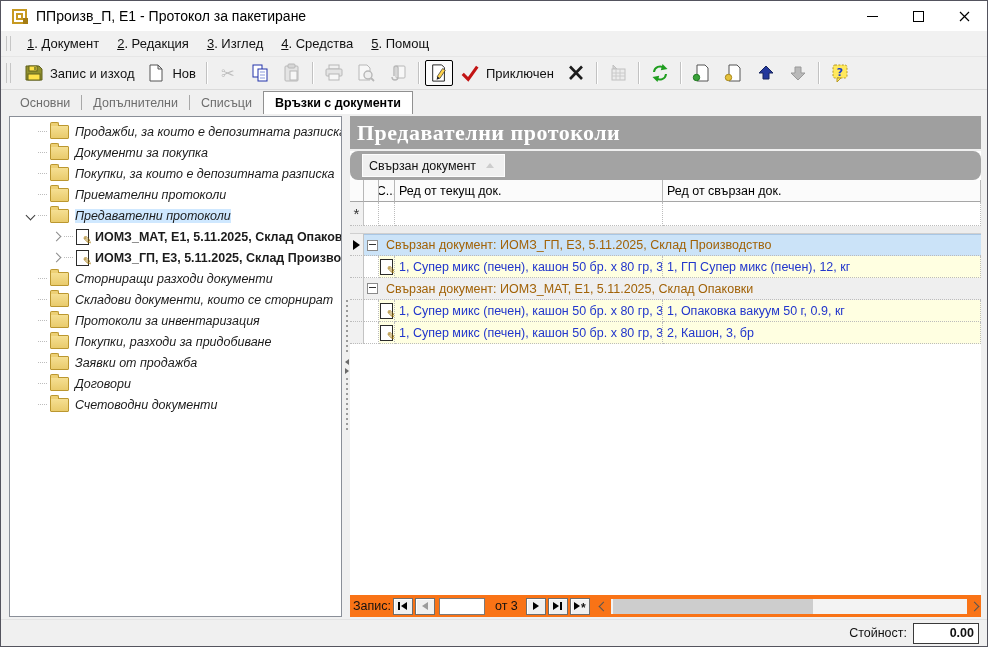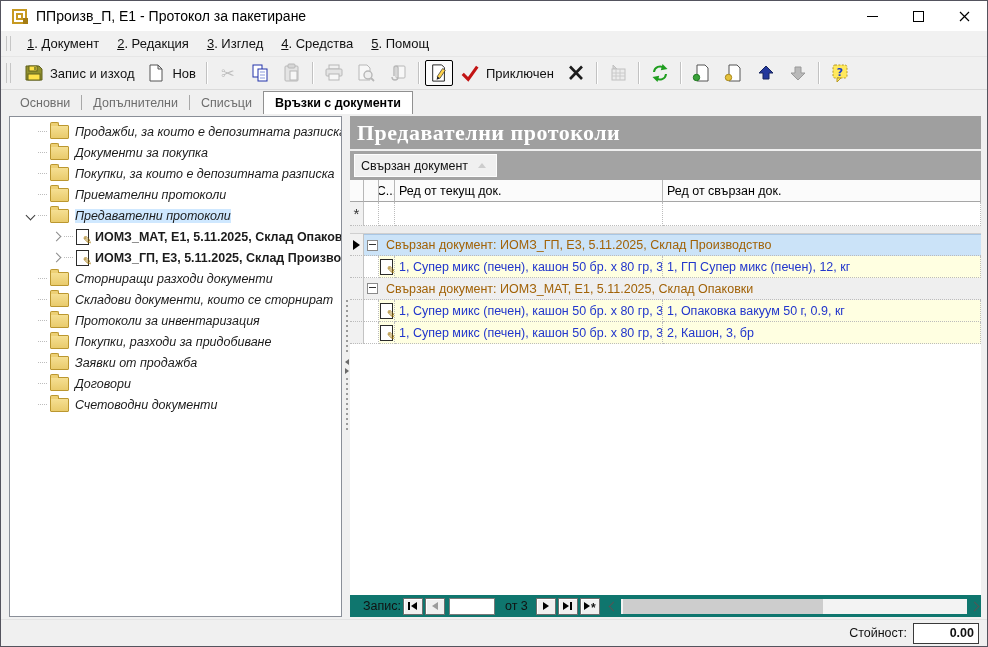--- a/index.html
+++ b/index.html
@@ -65,21 +65,21 @@
   .split-dots{width:2px;height:55px;background-image:repeating-linear-gradient(#9a9a9a 0 2px,transparent 2px 5px);}
   .split-arrows{display:flex;flex-direction:column;gap:3px;margin:4px 0;}
   .mini-tri-l{width:0;height:0;border-top:3px solid transparent;border-bottom:3px solid transparent;border-right:4px solid #6a6a6a;}
   .mini-tri-r{width:0;height:0;border-top:3px solid transparent;border-bottom:3px solid transparent;border-left:4px solid #6a6a6a;}
 
   
   .rightpanel{position:absolute;left:349px;top:2px;right:6px;bottom:2px;background:#fff;display:flex;flex-direction:column;}
   .ptitle{height:33px;background:#9f9f9f;color:#fff;font-family:"Liberation Serif",serif;font-weight:bold;
           font-size:22px;line-height:33px;padding-left:7px;letter-spacing:.5px;flex:none;}
   .pgap{height:2px;background:#f0f0f0;flex:none;}
-  .groupbar{height:29px;background:#a3a3a3;display:flex;align-items:center;padding-left:4px;flex:none;}
+  .groupbar{height:29px;background:#a3a3a3;display:flex;align-items:center;padding-left:12px;flex:none;border-radius:8px;}
   .groupbtn{height:21px;background:#f0f0f0;border:1px solid #fdfdfd;display:flex;align-items:center;gap:10px;
             padding:0 10px 0 6px;font-size:12.5px;color:#111;}
   .sorttri{width:0;height:0;border-left:4px solid transparent;border-right:4px solid transparent;border-bottom:5px solid #cdcdcd;}
 
   
   .grid{flex:none;font-size:12.5px;}
   .grow{display:flex;height:22px;}
   .cell{display:flex;align-items:center;box-sizing:border-box;border-right:1px dotted #bcbcbc;border-bottom:1px dotted #bcbcbc;overflow:hidden;white-space:nowrap;}
   .c-ind{width:14px;flex:none;background:#f1f1f1;border-right:1px solid #c3c3c3;justify-content:center;}
   .c-exp{width:15px;flex:none;justify-content:center;}
@@ -99,21 +99,21 @@
   .grouplabel{margin-left:8px;}
   .rowptr{width:0;height:0;border-top:5px solid transparent;border-bottom:5px solid transparent;border-left:7px solid #000;}
   .datarow .c-exp{background:#fff;}
   .datarow .c-ico,.datarow .c-cur,.datarow .c-lnk{background:#ffffe1;}
   .bluetext{color:#2236cc;}
   .datarow .docicon{margin-right:0;}
 
   .filler{flex:1;background:#fff;}
 
   
-  .navrow{height:22px;flex:none;background:#0f766e;display:flex;align-items:center;font-size:12.5px;color:#111;padding-left:13px;gap:2px;}
+  .navrow{height:22px;flex:none;background:#f97316;display:flex;align-items:center;font-size:12.5px;color:#111;padding-left:3px;gap:2px;}
   .navbtn{width:20px;height:17px;background:#f0f0f0;border:1px solid #6e6e6e;box-shadow:inset 1px 1px 0 #fff;
           display:flex;align-items:center;justify-content:center;gap:1px;box-sizing:border-box;}
   .tri-l{width:0;height:0;border-top:4px solid transparent;border-bottom:4px solid transparent;border-right:6px solid #000;}
   .tri-r{width:0;height:0;border-top:4px solid transparent;border-bottom:4px solid transparent;border-left:6px solid #000;}
   .tri-l.gray{border-right-color:#9c9c9c;}
   .vbar{width:2px;height:8px;background:#000;}
   .star{font-size:12px;font-weight:bold;line-height:8px;margin-top:4px;}
   .navinput{width:46px;height:17px;border:1px solid #7a7a7a;box-sizing:border-box;font-size:12px;padding:0 3px;margin:0 2px;}
   .oflabel{margin:0 6px;}
   .hscroll{flex:1;display:flex;align-items:center;height:17px;margin:0 3px 0 8px;}

